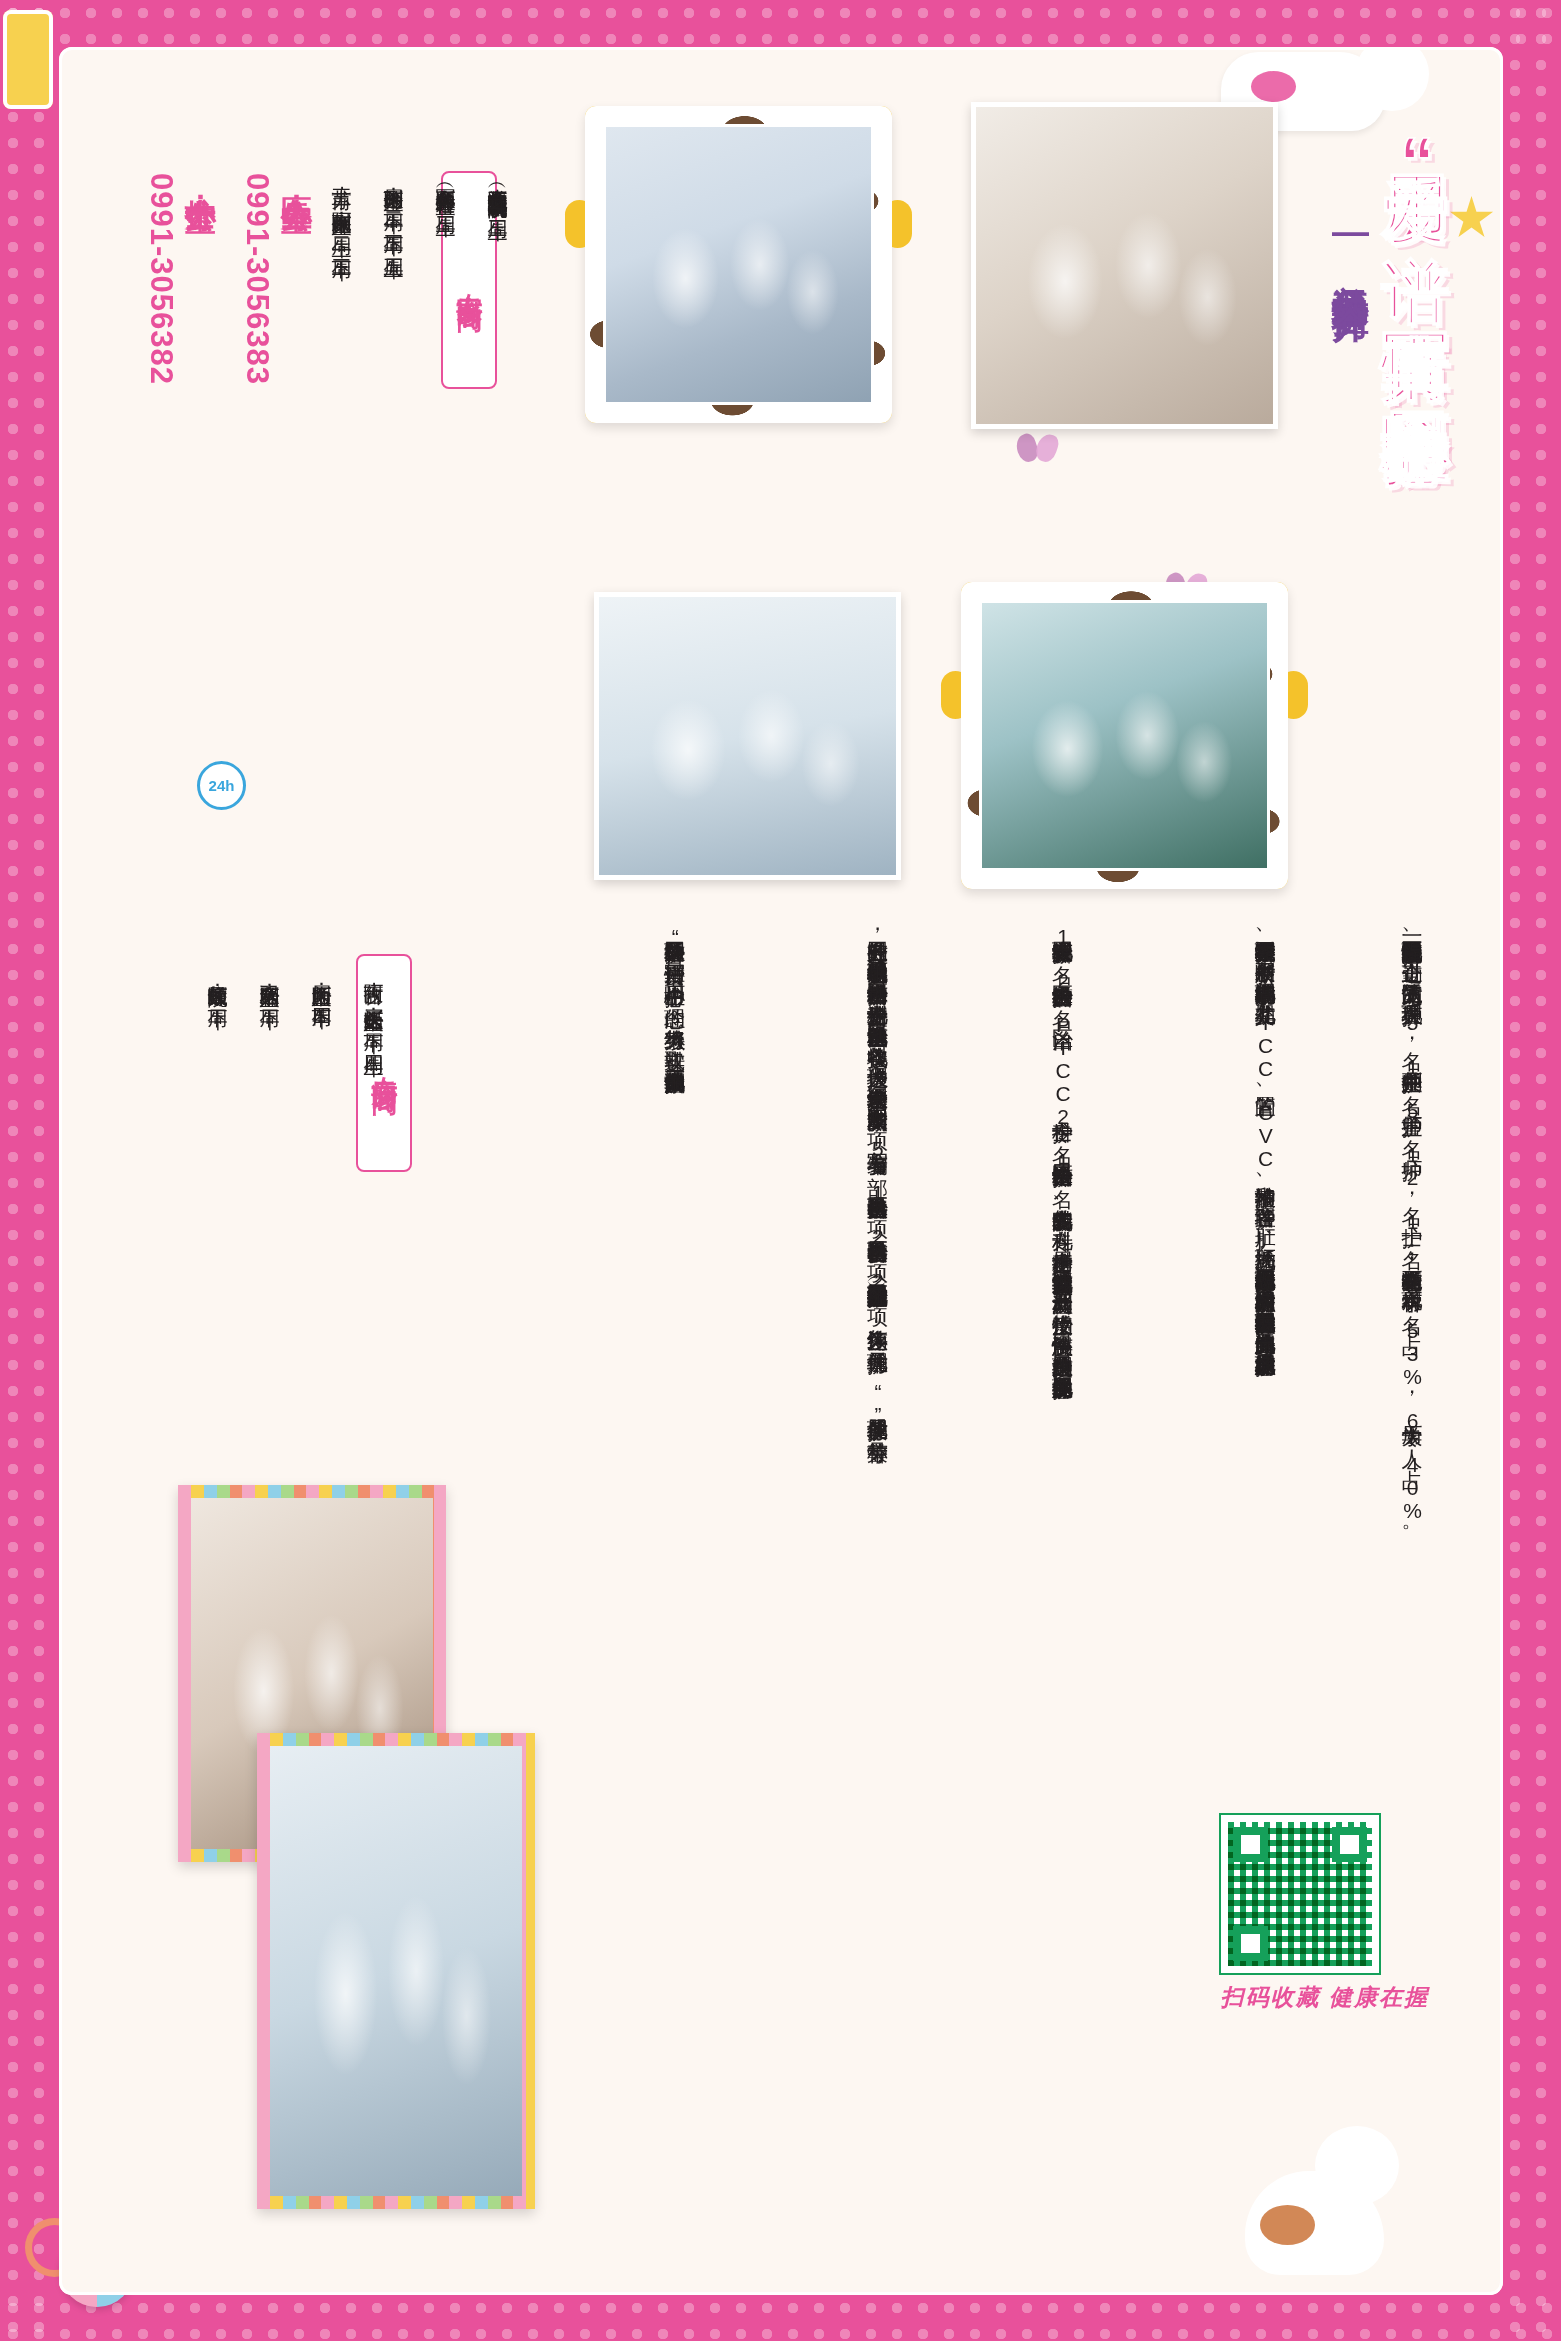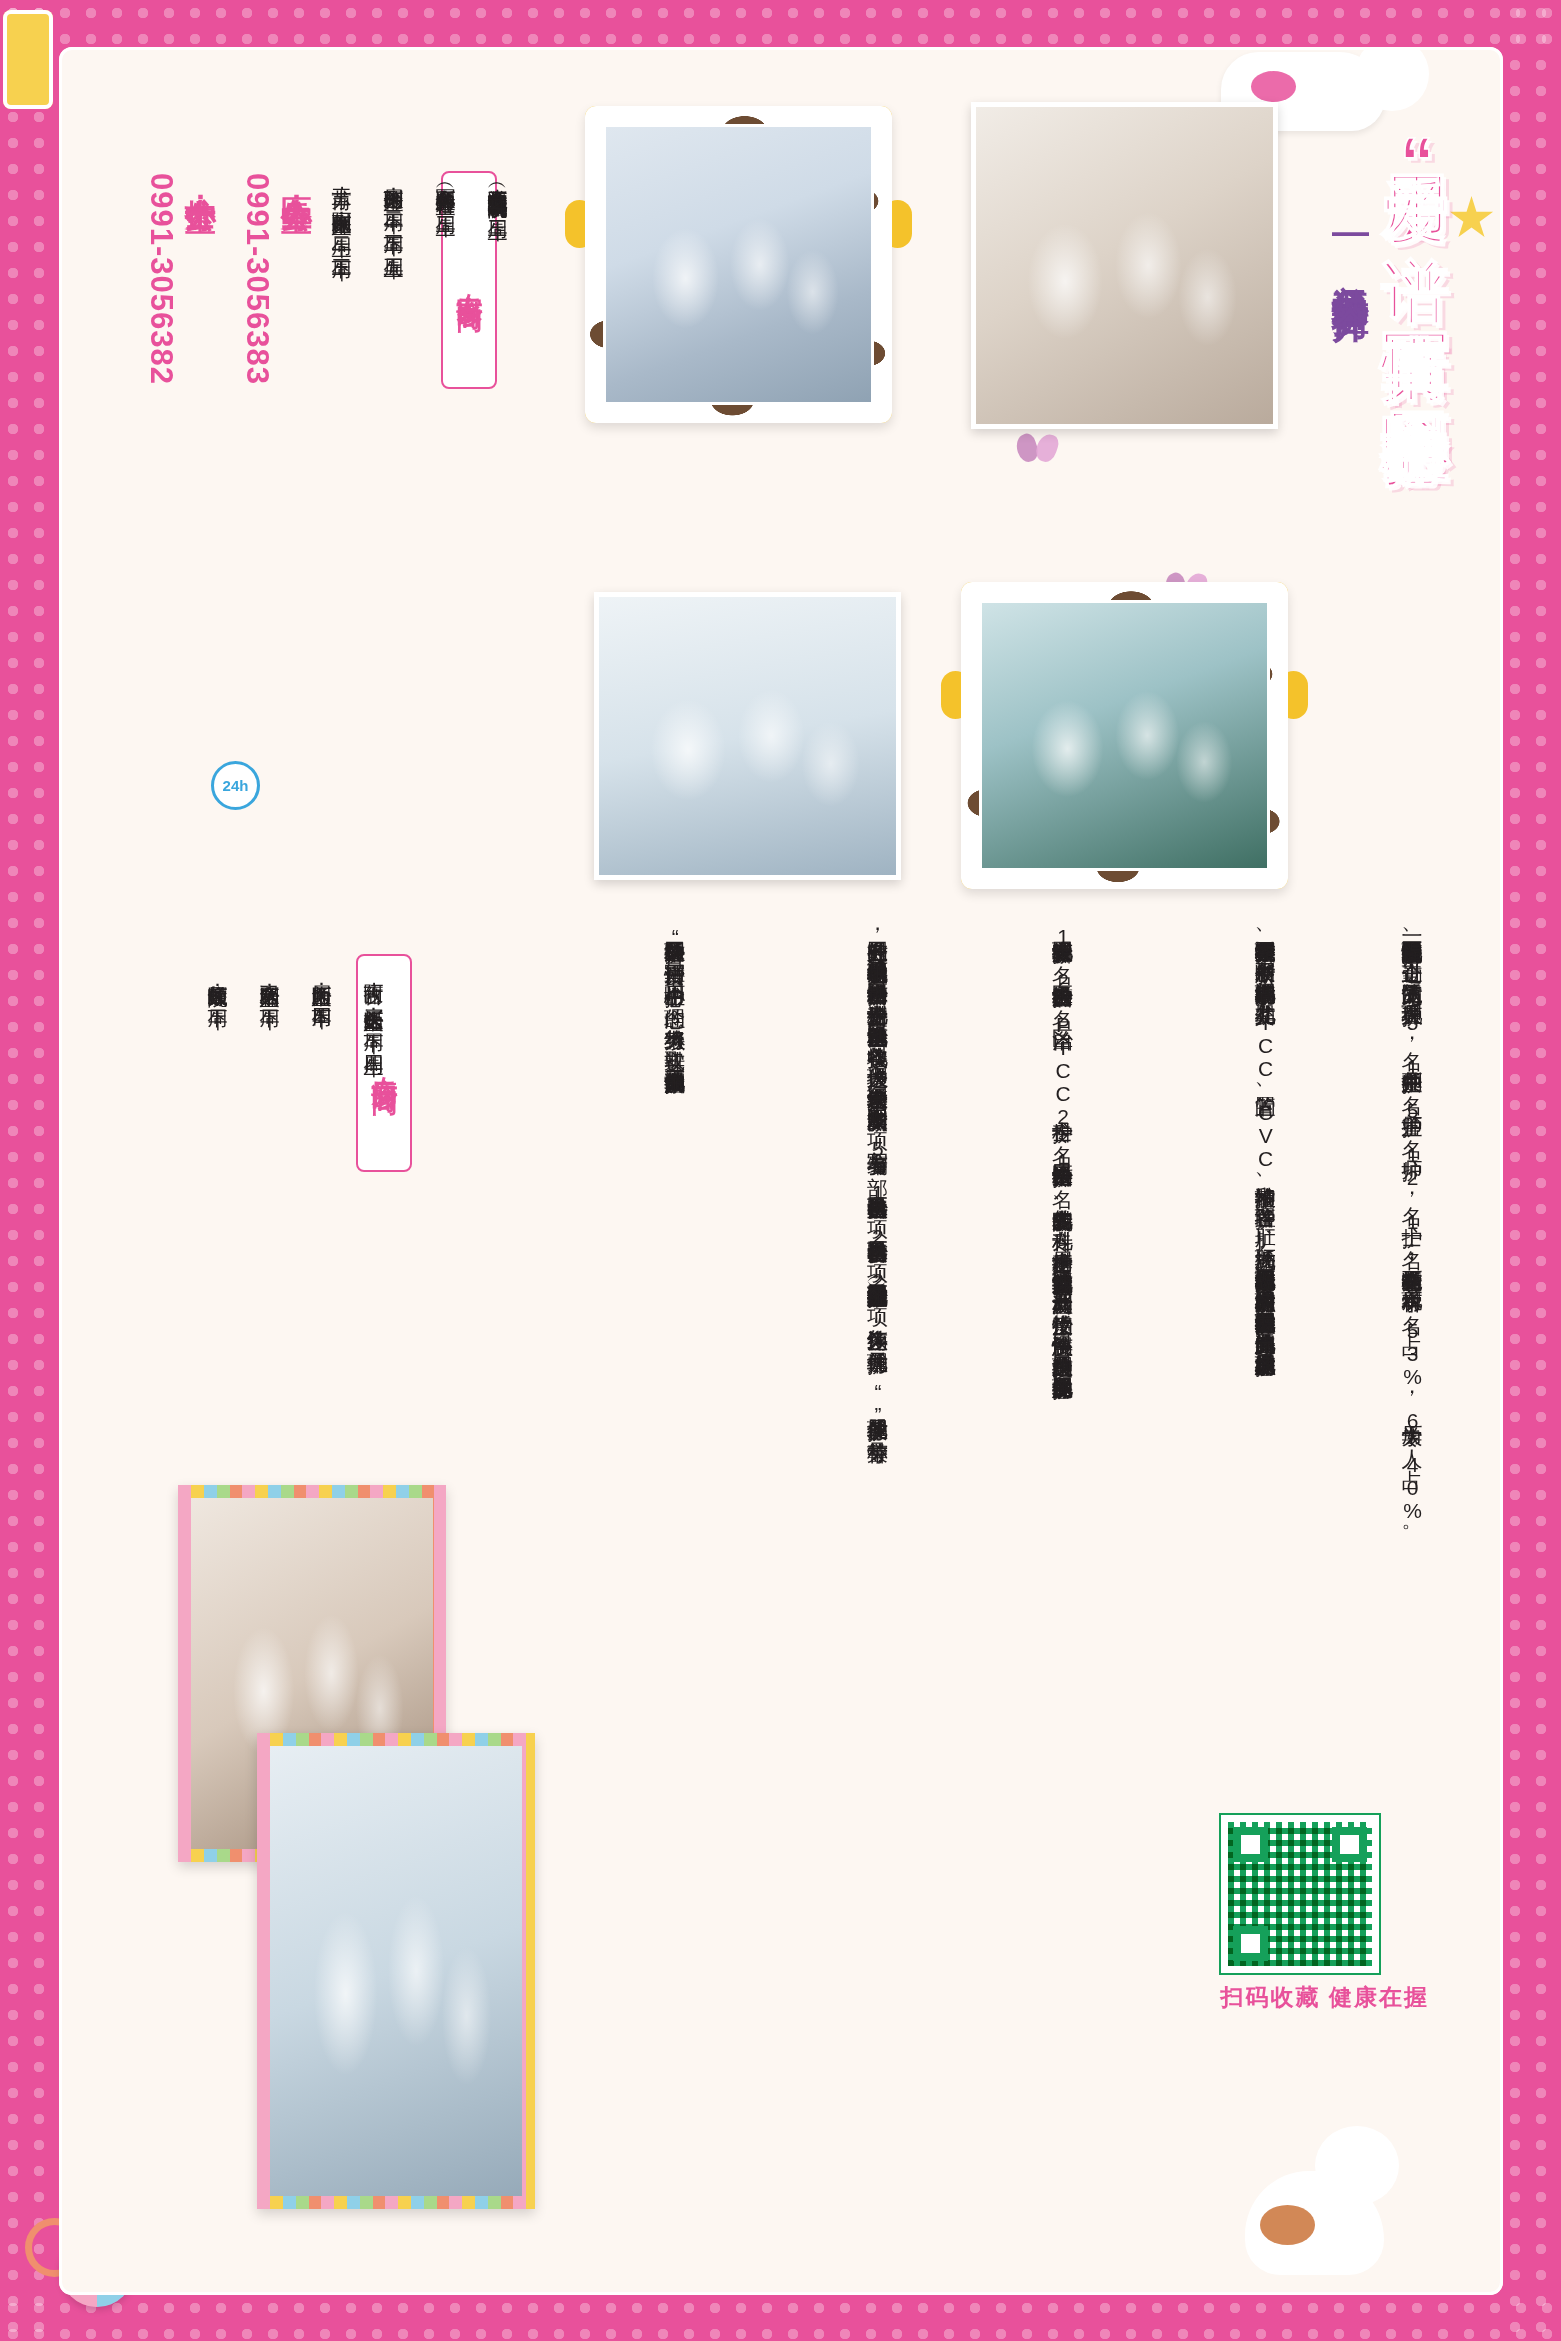--- a/index.html
+++ b/index.html
@@ -516,21 +516,21 @@
         <div style="display:flex; flex-direction:row-reverse;">
           <div class="phone">医生办公室：</div>
           <div class="phone" style="writing-mode:vertical-rl; text-orientation:sideways;">0991-3056383</div>
         </div>
         <div style="display:flex; flex-direction:row-reverse;">
           <div class="phone">护士办公室：</div>
           <div class="phone" style="writing-mode:vertical-rl; text-orientation:sideways;">0991-3056382</div>
         </div>
       </div>
     </div>
-    <div class="clock24" style="left:152px; top:714px;">24h</div>
+    <div class="clock24" style="left:138px; top:714px;">24h</div>
 
     <div class="tag vt" style="left:297px; top:907px; width:56px; height:218px;">专病门诊时间</div>
 
     <div class="schedule" style="left:139px; top:922px; height:506px;">
       <div style="display:flex; flex-direction:row-reverse; gap:13px; height:506px;">
         <div class="line">阿孜古丽·买买提主治医师：周一下午、周四上午</div>
         <div class="line">周新主治医师：周四下午</div>
         <div class="line">寨双利主治医师：周一下午</div>
         <div class="line">颜晨曦住院医师：周一下午</div>
       </div>
@@ -543,18 +543,18 @@
       <div class="para" style="width:213px;">在业务提升的同时，护理教学和科研也取得了丰硕的成果。承担着自治区伤口专科护士培训、新生儿专科护士培训，为治区伤口造口专科实践基地，接收各地实习，进修护理人员。近年来发表护理论文三十余篇，发明国家实用新型专利7项，参与编写专著5部，主持自治区自然科学基金项目1项，参与自治区自然科学基金项目2项，主持自治区卫生与健康适宜技术推广项目（儿童造口护理及延伸服务）2项。连续多年评为“优秀护理单元”、“优质护理服务单元”等荣誉称号。</div>
       <div class="para" style="width:64px;">普通外科护理团队秉承“用爱谱写真情，用心呵护生命”的理念，将继续努力，扎实进取，竭诚为更多的儿童健康保驾护航。</div>
     </div>
 
     <div class="qr-wrap">
       <div class="qr">
         <div class="eye tl"></div>
         <div class="eye tr"></div>
         <div class="eye bl"></div>
       </div>
-      <div class="qr-caption vt" style="height:164px; margin-left:auto; margin-right:auto;">扫码收藏 健康在握</div>
+      <div class="qr-caption vt" style="height:164px; margin-left:auto; margin-right:auto;font-style:italic;">扫码收藏 健康在握</div>
     </div>
 
   </div>
 </div>
 
 
 </body></html>

